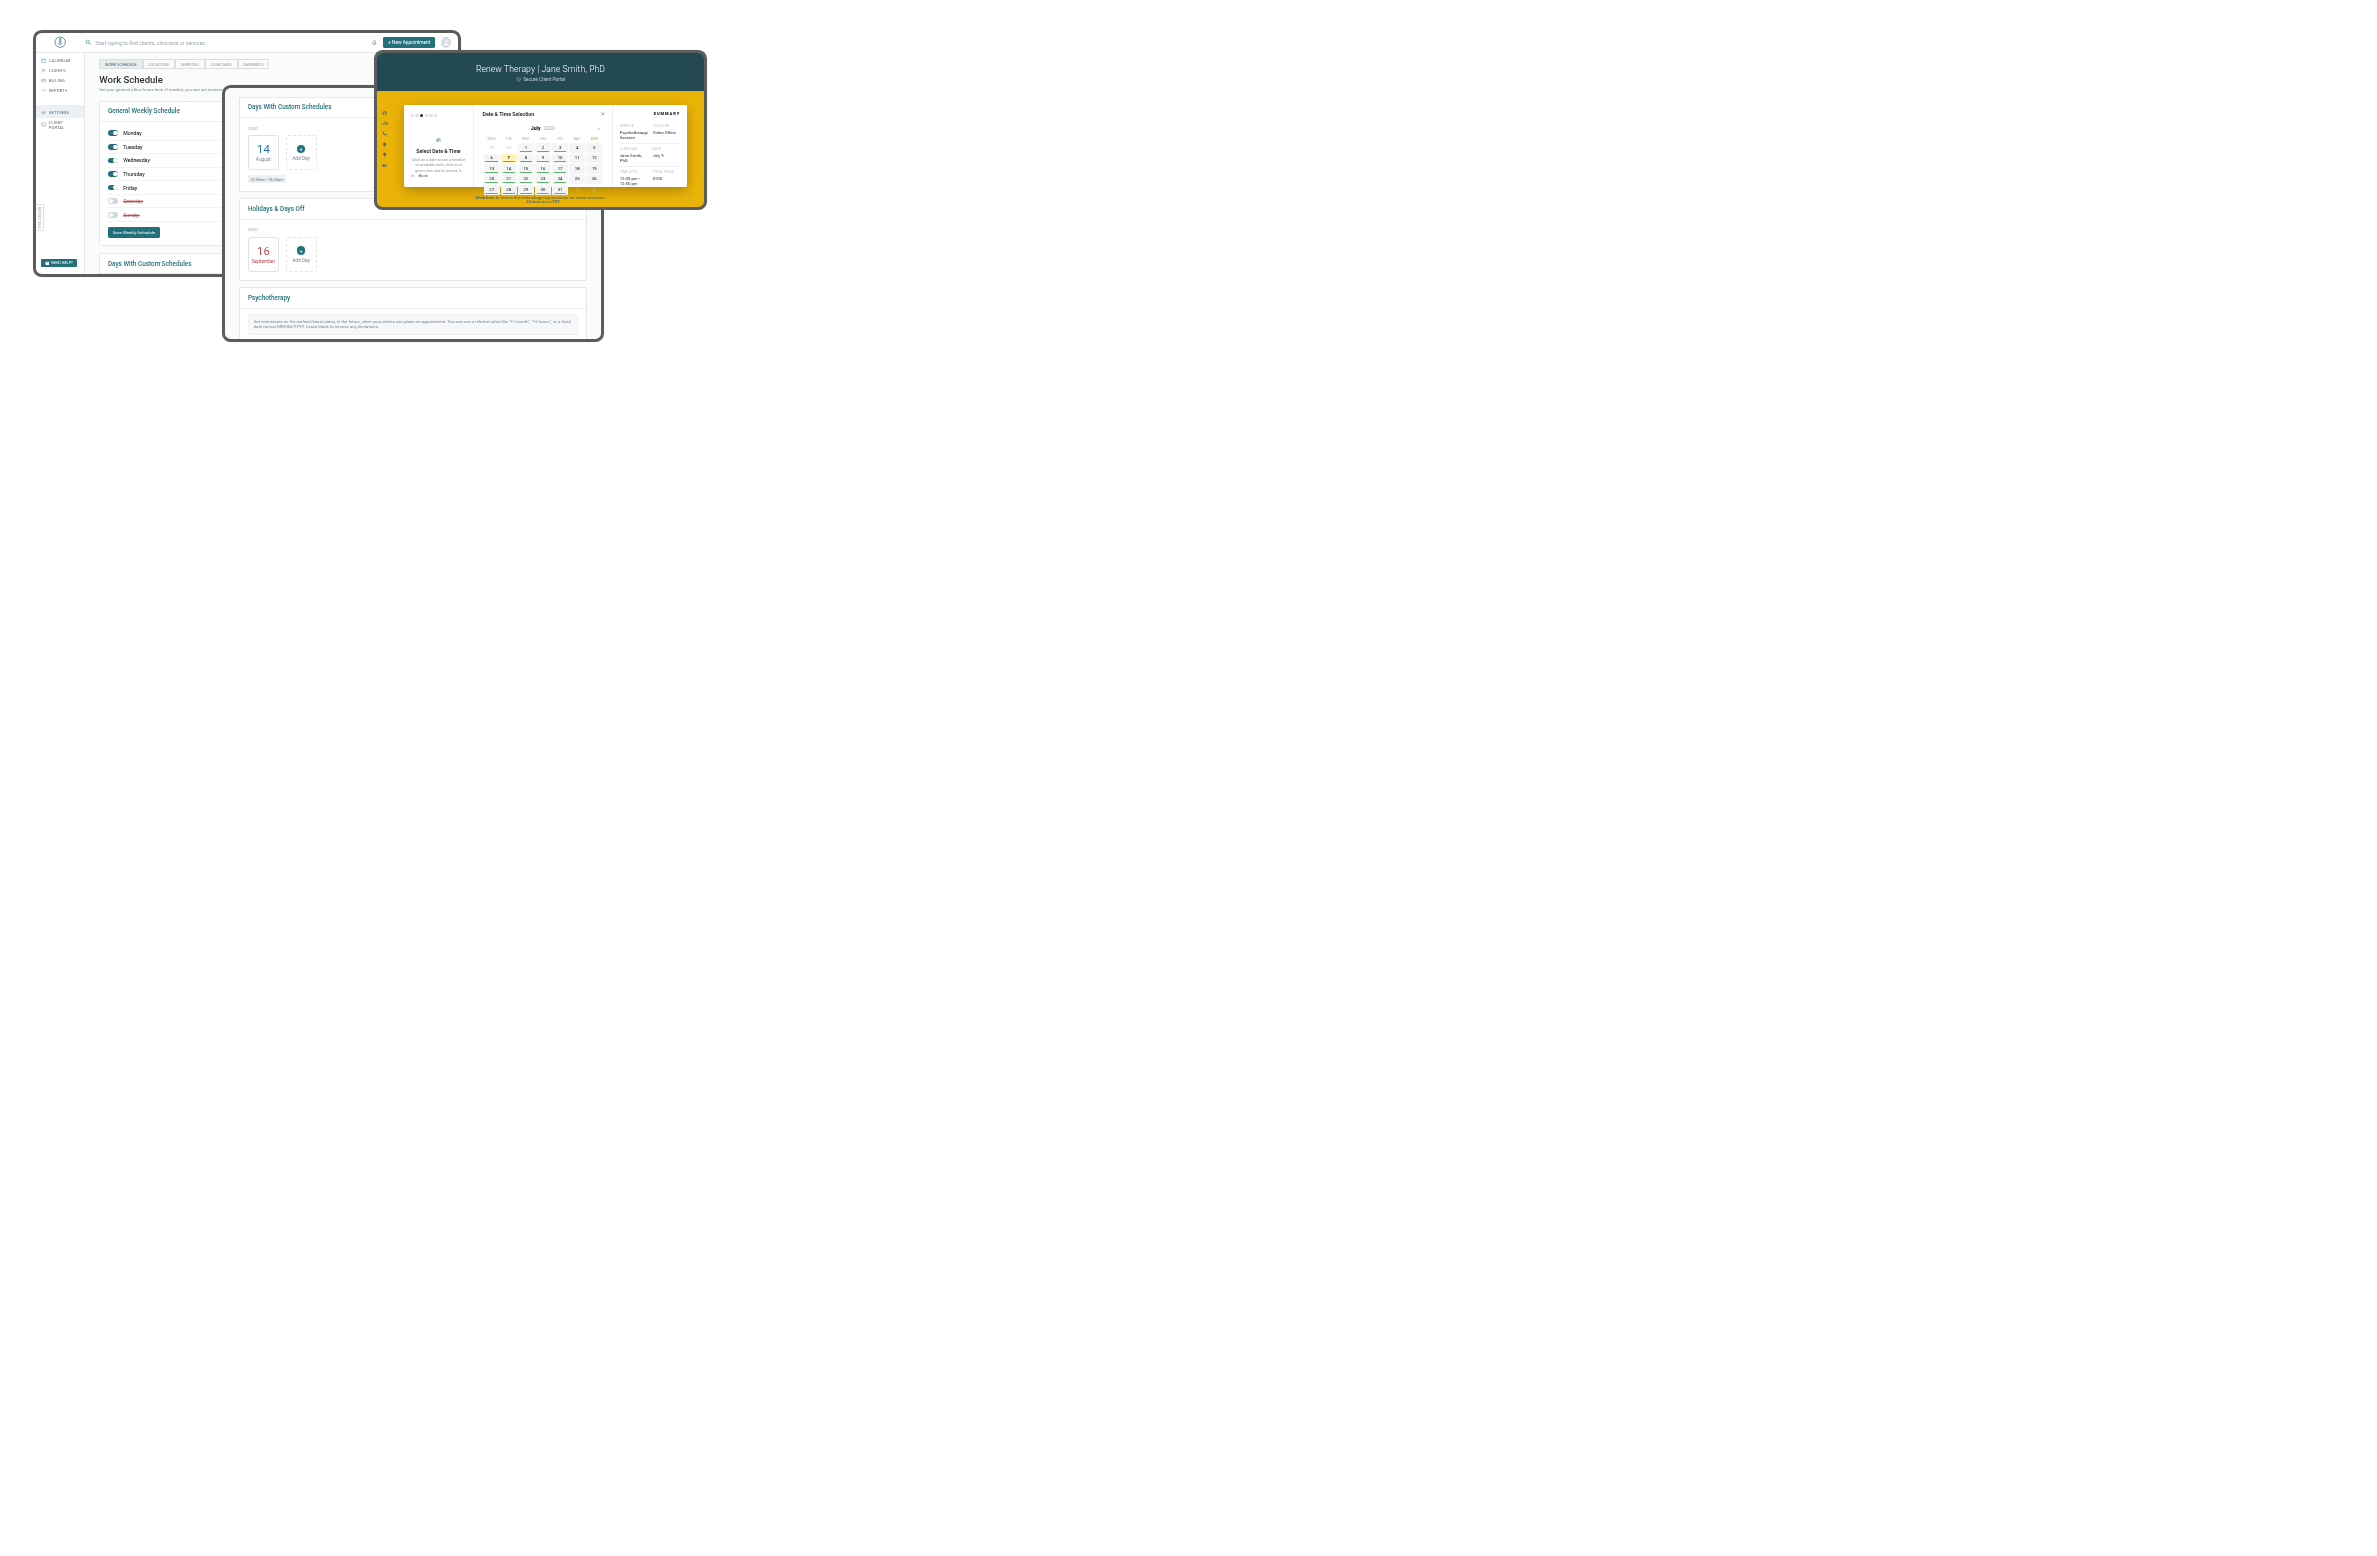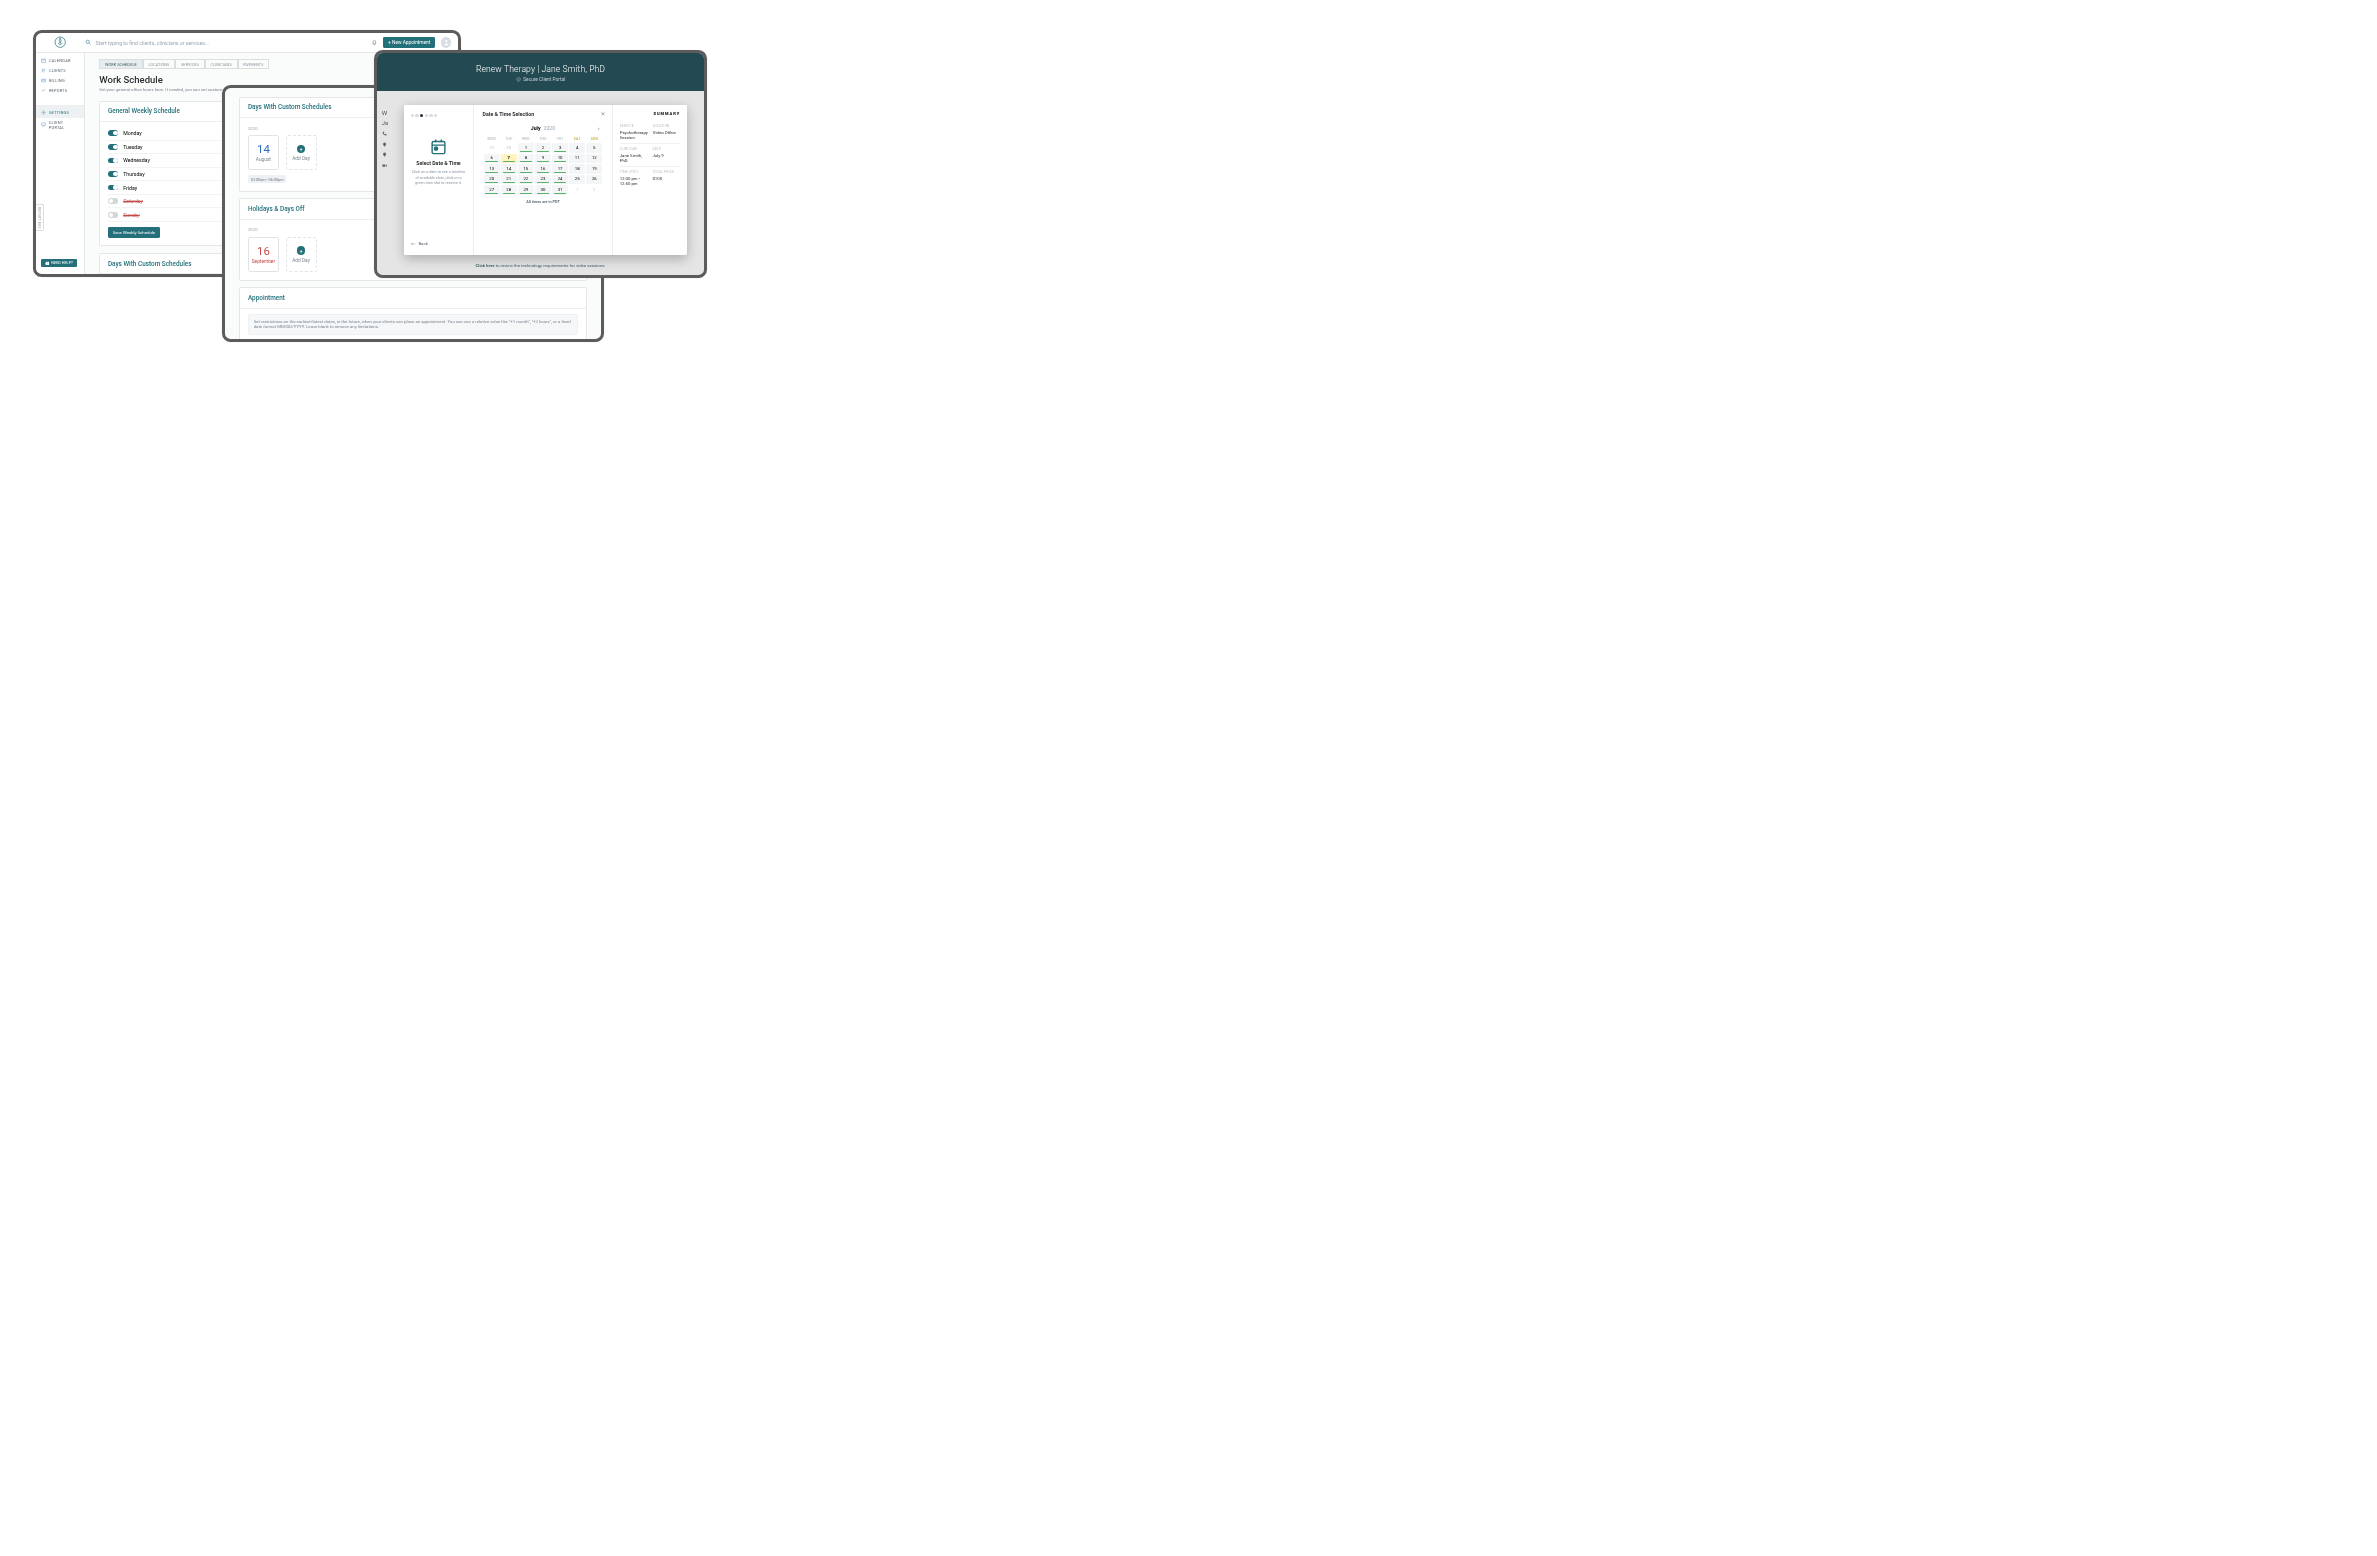--- a/index.html
+++ b/index.html
@@ -66,21 +66,21 @@
   .w2-chip .plus-circ{width:8.6px;height:8.6px;border-radius:50%;background:#23707a;display:flex;align-items:center;justify-content:center;color:#fff;font-size:5.7px;margin-bottom:2.9px;}
   .w2-chip .add{font-size:4.8px;color:#7a8690;}
   .w2-chip.red .num{color:#c24a4a;}
   .w2-chip.red .mon{color:#c24a4a;}
   .w2-timetag{font-size:3.8px;background:#eef1f3;color:#6b7680;padding:1.4px 2.9px;border-radius:1px;display:inline-block;margin-top:4.8px;}
   .w2-restr-info{font-size:4.3px;color:#7a8690;background:#f5f7f8;border:0.5px solid #eef0f2;padding:4.8px;border-radius:1.4px;margin-bottom:6.7px;}
   .w2-restr-cols{display:flex;gap:28.5px;}
   .w2-restr-col .label{font-size:4.8px;color:#23707a;margin-bottom:1.9px;}
 
   
-  #win3 { left: 374px; top: 50px; width: 333px; height: 228px; z-index: 3; background:#e5e5e5;}
+  #win3 { left: 374px; top: 50px; width: 333px; height: 160px; z-index: 3; background:#eab308;}
   .w3-hero{background:#234a52;color:#fff;text-align:center;padding:10.5px 0 8.6px;}
   .w3-hero .title{font-size:8.6px;font-weight:300;letter-spacing:0.1px;}
   .w3-hero .sub{font-size:4.8px;color:#c7d2d4;margin-top:3.8px;display:flex;align-items:center;justify-content:center;gap:2.4px;}
   .w3-link{font-size:4.3px;color:#3b5e66;margin-top:4.8px;text-align:center;padding:2.9px;}
   .w3-link span.bold{font-weight:600;}
 
   .w3-card{position:absolute;left:27px;right:17px;top:52px;bottom:20px;background:#fff;border-radius:1.4px;box-shadow:0 3.8px 11.4px rgba(0,0,0,.25);display:flex;}
   .w3-left{width:70px;border-right:0.5px solid #eee;padding:8.6px 6.7px;display:flex;flex-direction:column;align-items:center;}
   .w3-steps{display:flex;gap:1.4px;margin-bottom:19px;align-self:flex-start;}
   .w3-steps i{width:3.3px;height:3.3px;border-radius:50%;background:#d8dde2;display:block;}
@@ -291,21 +291,21 @@
           </div>
           <div class="w2-chip dashed">
             <div class="plus-circ">+</div>
             <div class="add">Add Day</div>
           </div>
         </div>
       </div>
     </div>
 
     <div class="w2-card">
-      <div class="w2-card-h">Appointment</div>
+      <div class="w2-card-h">Psychotherapy</div>
       <div class="w2-card-b">
         <div class="w2-restr-info">Set restrictions on the earliest/latest dates, in the future, when your clients can place an appointment. You can use a relative value like "+1 month", "+2 hours", or a fixed date format MM/DD/YYYY. Leave blank to remove any limitations.</div>
         <div class="w2-restr-cols">
           <div class="w2-restr-col">
             <div class="label">Earliest Possible Booking</div>
 
           </div>
           <div class="w2-restr-col">
             <div class="label">Latest Possible Booking</div>
 

